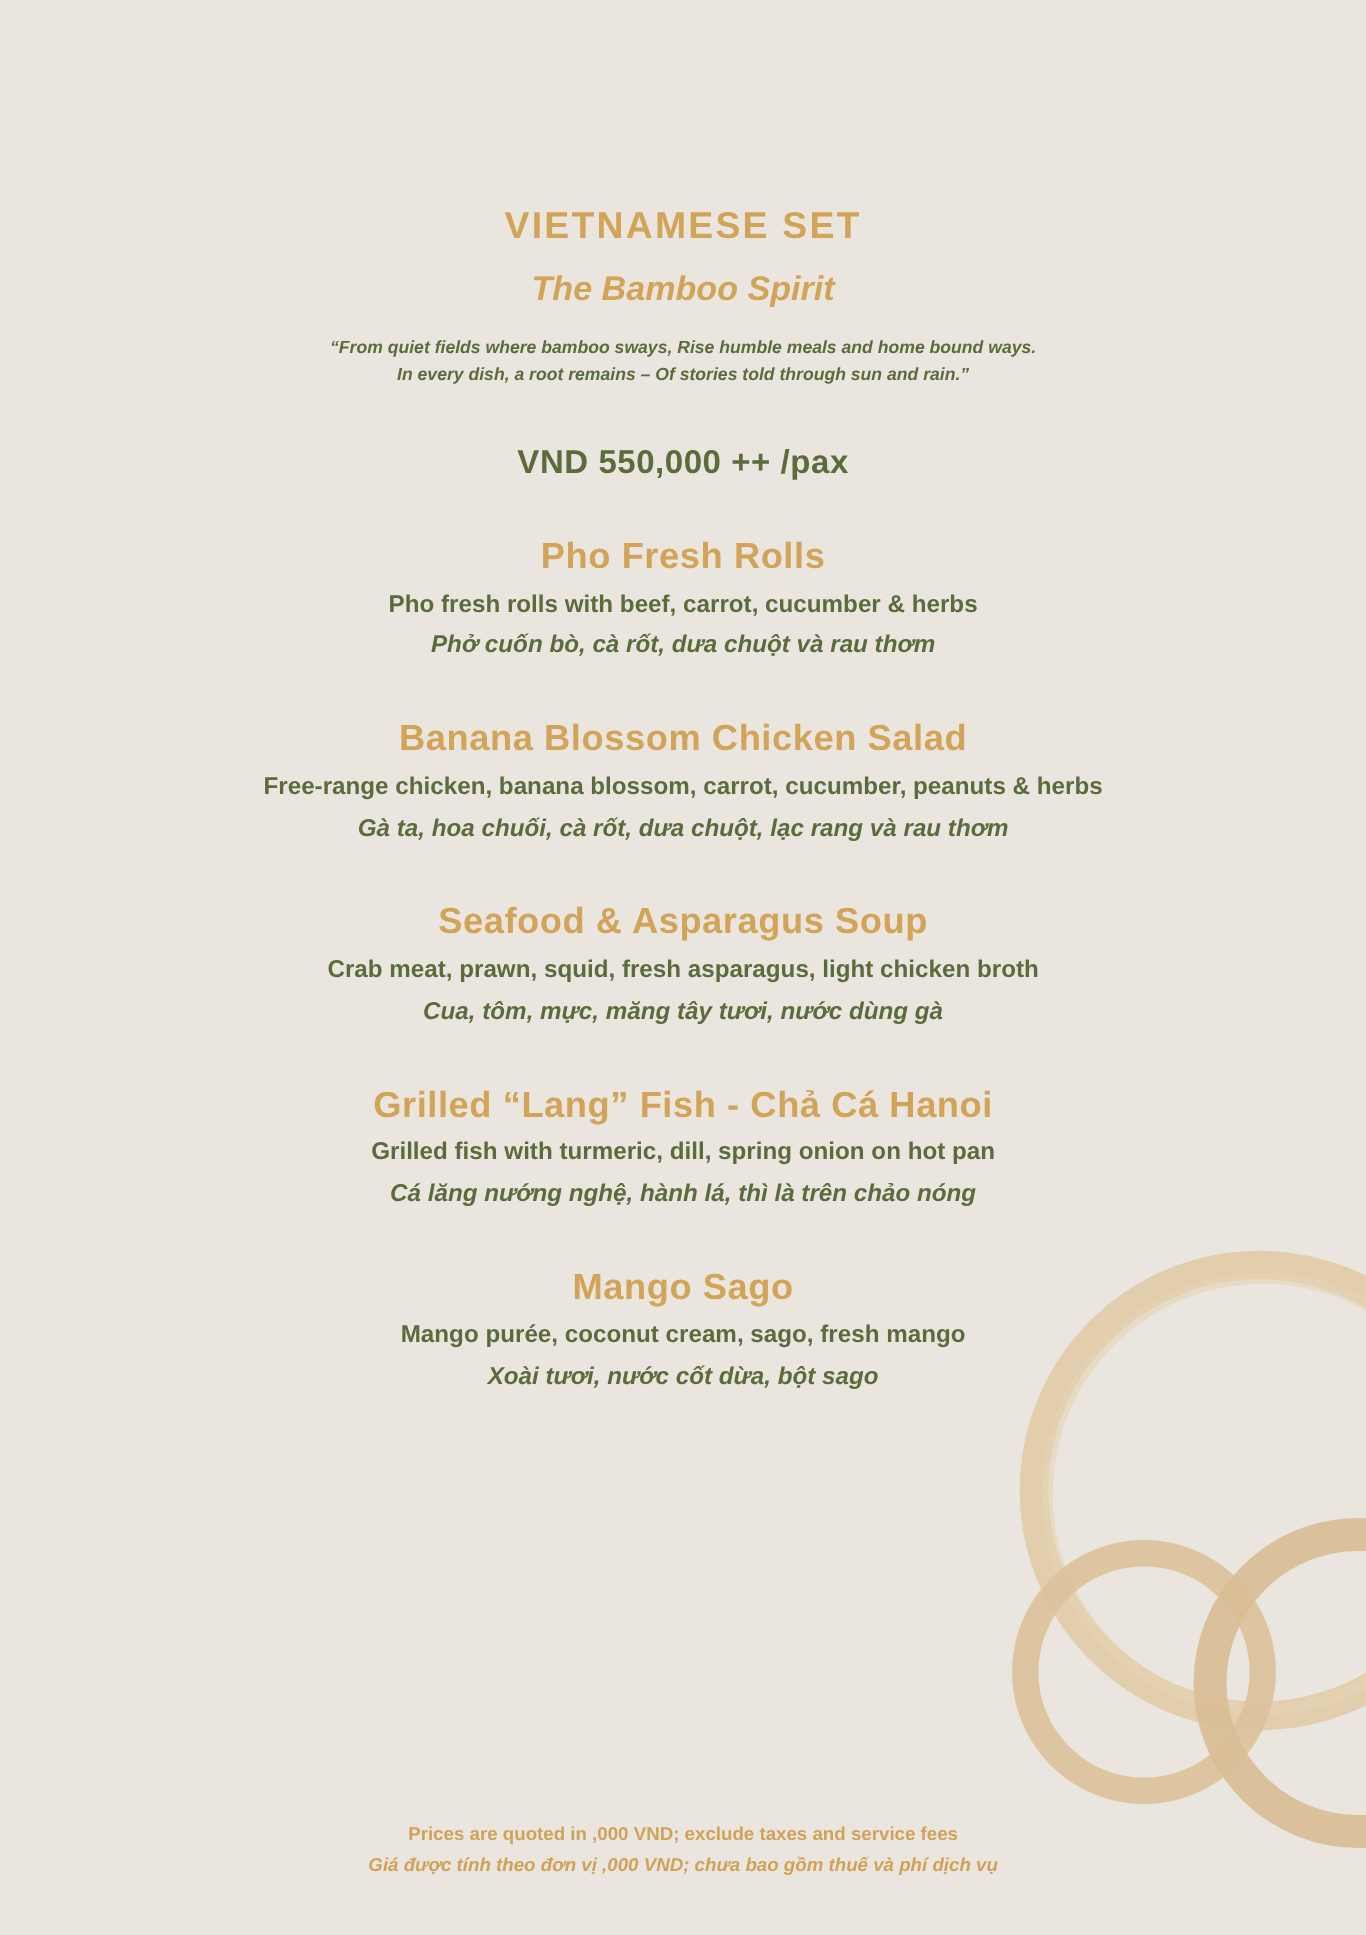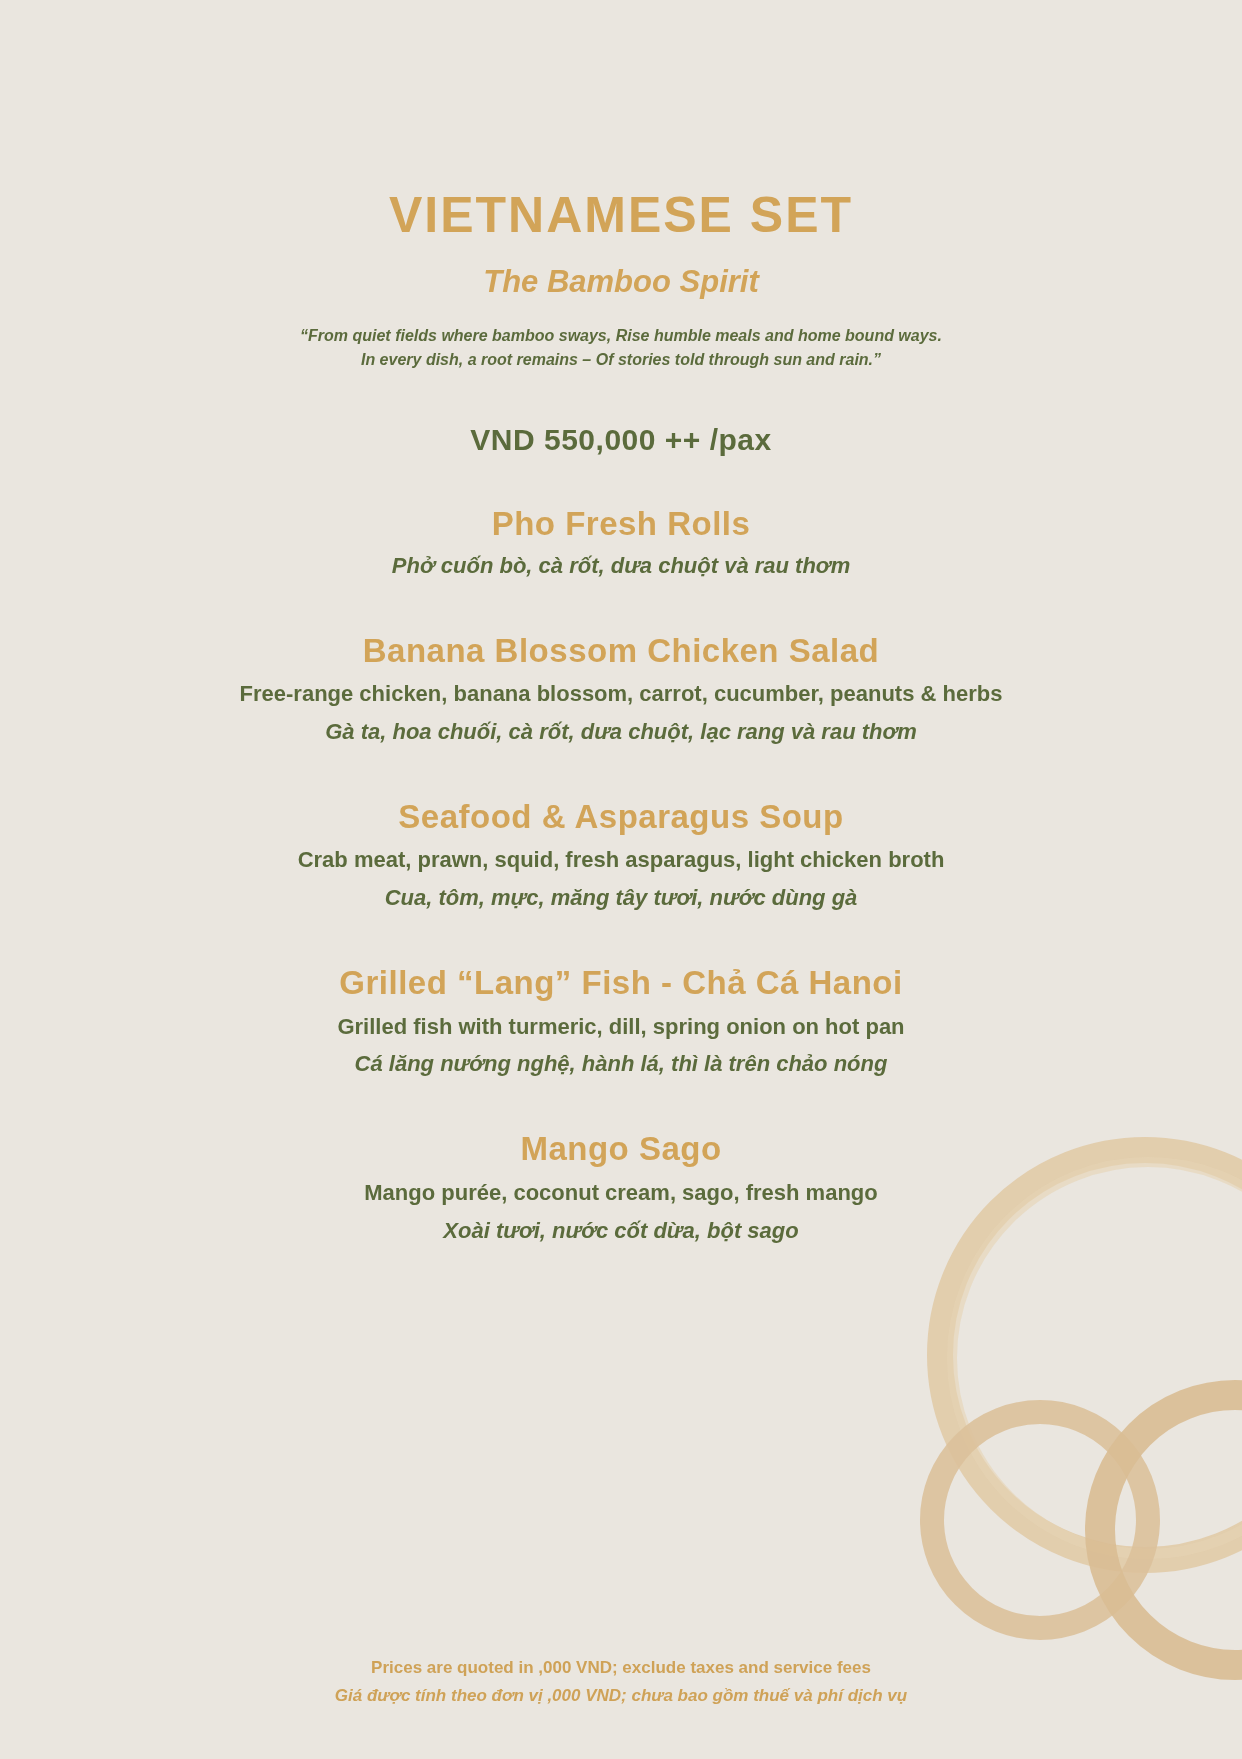--- a/index.html
+++ b/index.html
@@ -14,21 +14,21 @@
     margin: 0 auto;
     background: #EAE6DF;
     overflow: hidden;
     font-family: "Liberation Sans", sans-serif;
     text-align: center;
     -webkit-font-smoothing: antialiased;
   }
 
   .title {
     margin: 185px 0 0;
-    font-size: 50px;
+    font-size: 34px;
     line-height: 1.2;
     font-weight: 700;
     letter-spacing: 2px;
     color: #D2A458;
   }
   .subtitle {
     margin: 18px 0 0;
     font-size: 31px;
     line-height: 1.2;
     font-weight: 700;
@@ -119,20 +119,21 @@
 
     <p class="quote">
       <span>“From quiet fields where bamboo sways, Rise humble meals and home bound ways.</span><br>
       <span>In every dish, a root remains – Of stories told through sun and rain.”</span>
     </p>
 
     <div class="price">VND 550,000 ++ /pax</div>
 
     <section class="course">
       <h3>Pho Fresh Rolls</h3>
+      <p class="desc">Pho fresh rolls with beef, carrot, cucumber &amp; herbs</p>
       <p class="vn">Phở cuốn bò, cà rốt, dưa chuột và rau thơm</p>
     </section>
 
     <section class="course">
       <h3>Banana Blossom Chicken Salad</h3>
       <p class="desc">Free-range chicken, banana blossom, carrot, cucumber, peanuts &amp; herbs</p>
       <p class="vn">Gà ta, hoa chuối, cà rốt, dưa chuột, lạc rang và rau thơm</p>
     </section>
 
     <section class="course">

